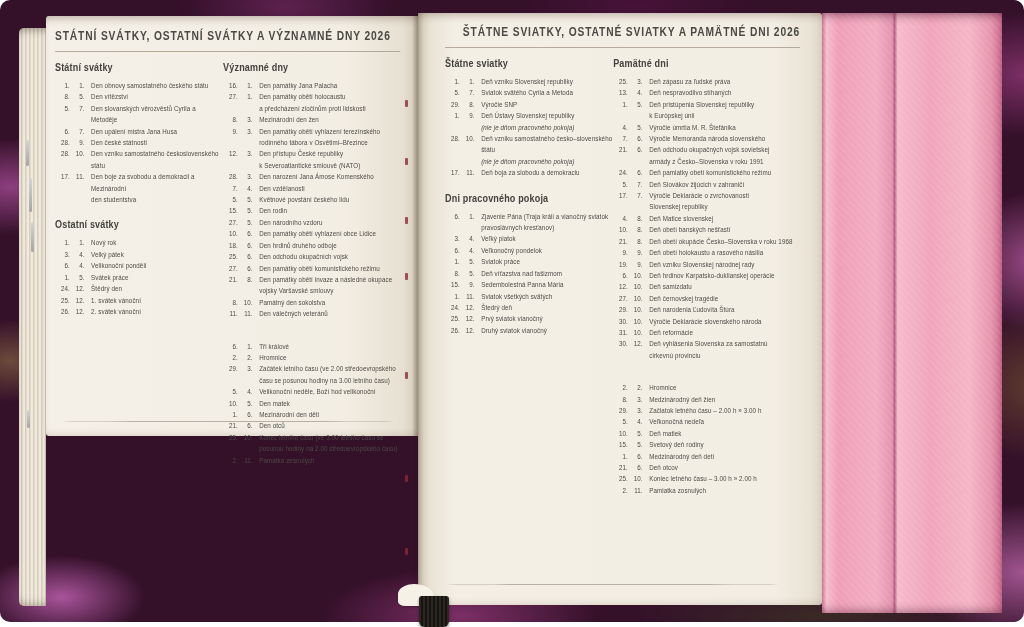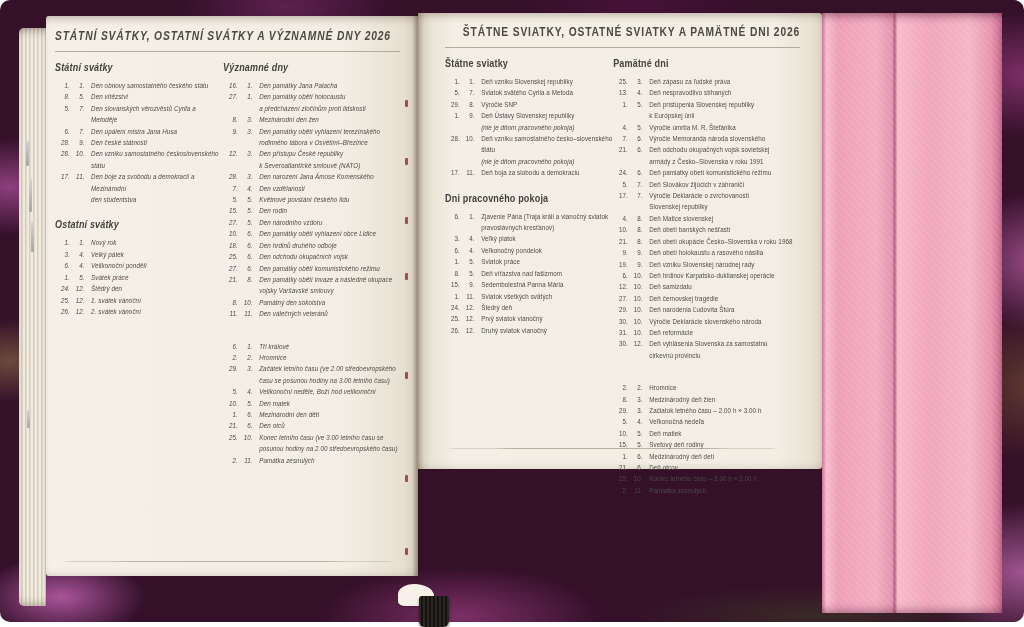--- a/index.html
+++ b/index.html
@@ -30,24 +30,24 @@
 
   
   .endpaper{position:absolute;left:822px;top:13px;width:180px;height:600px;
     background:
       repeating-linear-gradient(47deg, rgba(255,255,255,.07) 0 2px, rgba(0,0,0,0) 2px 5px),
       linear-gradient(90deg,#d87e9c 0%,#f7bccd 2.5%,#ef9fb8 9%,#f3aec3 30%,#e394ae 39%,#b85e84 40.3%,#f6bacb 42%,#f0a5bc 60%,#f5b5c7 82%,#e795ae 94%,#c9688b 100%);
     box-shadow:inset 0 8px 10px -6px rgba(70,20,45,.55), inset 0 -8px 10px -6px rgba(70,20,45,.45);}
 
   
   .page{position:absolute;background:#f2ede3;}
-  .page.left{left:46px;top:16px;width:372px;height:560px;border-radius:3px 0 0 3px;
+  .page.left{left:46px;top:16px;width:372px;height:420px;border-radius:3px 0 0 3px;
     background:linear-gradient(90deg,#f5f0e7 0%,#f3eee4 80%,#e7e0d2 96%,#d3c9b7 100%);
-    box-shadow:inset 0 8px 9px -6px rgba(80,50,40,.35), inset 0 -6px 8px -6px rgba(80,50,40,.22);font-style:italic;}
-  .page.right{left:418px;top:13px;width:404px;height:456px;border-radius:0 3px 3px 0;
+    box-shadow:inset 0 8px 9px -6px rgba(80,50,40,.35), inset 0 -6px 8px -6px rgba(80,50,40,.22);}
+  .page.right{left:418px;top:13px;width:404px;height:592px;border-radius:0 3px 3px 0;
     background:linear-gradient(90deg,#cfc5b2 0%,#e9e3d5 3%,#f4efe5 9%,#f3eee4 88%,#eae3d5 97%,#ddd4c3 100%);
     box-shadow:inset 0 8px 9px -6px rgba(80,50,40,.35), inset 0 -6px 8px -6px rgba(80,50,40,.22);}
   .gutter{position:absolute;left:412px;top:13px;width:12px;height:592px;
     background:linear-gradient(90deg,rgba(40,20,15,0) 0%,rgba(40,20,15,.30) 45%,rgba(40,20,15,.12) 60%,rgba(40,20,15,0) 100%);}
   .dash{position:absolute;left:405px;width:3px;height:7px;background:#8d2838;opacity:.8;border-radius:1px;}
   .curl-line{position:absolute;height:1px;background:rgba(110,100,85,.45);border-radius:50%;}
   .torn{position:absolute;left:398px;top:584px;width:36px;height:22px;background:#f6f1e7;
     border-radius:45% 55% 20% 20%;box-shadow:0 1px 2px rgba(0,0,0,.25);}
   .elastic{position:absolute;left:419px;top:596px;width:30px;height:31px;background:#16120e;
     border-radius:3px 3px 6px 6px;box-shadow:0 2px 3px rgba(0,0,0,.45);

